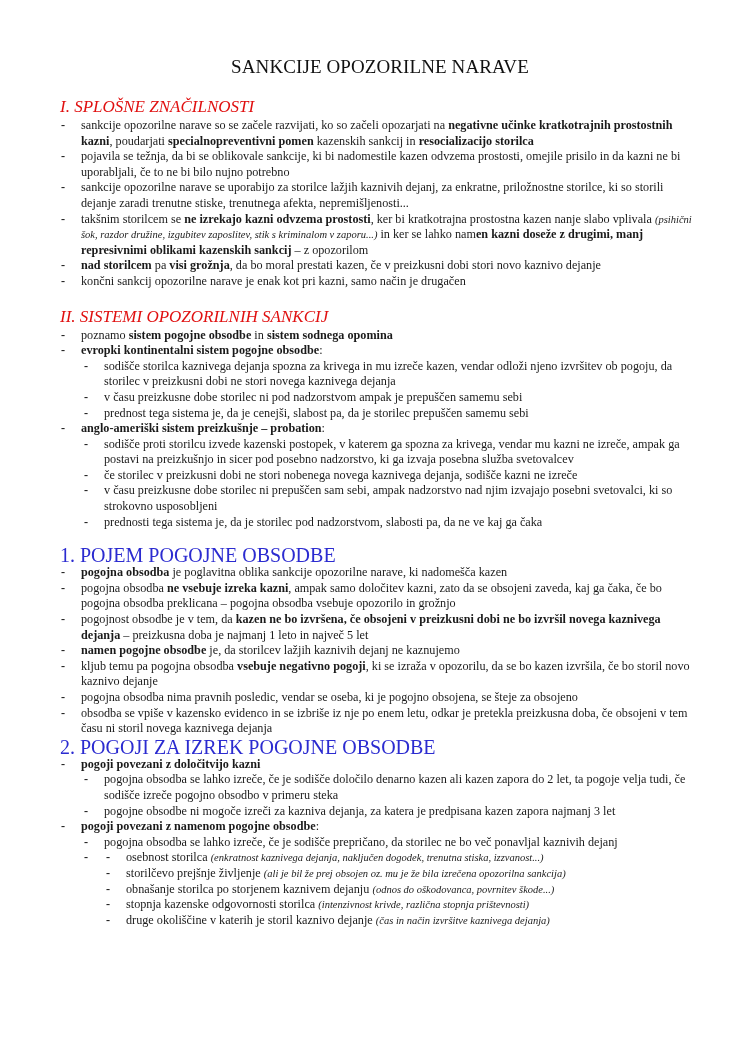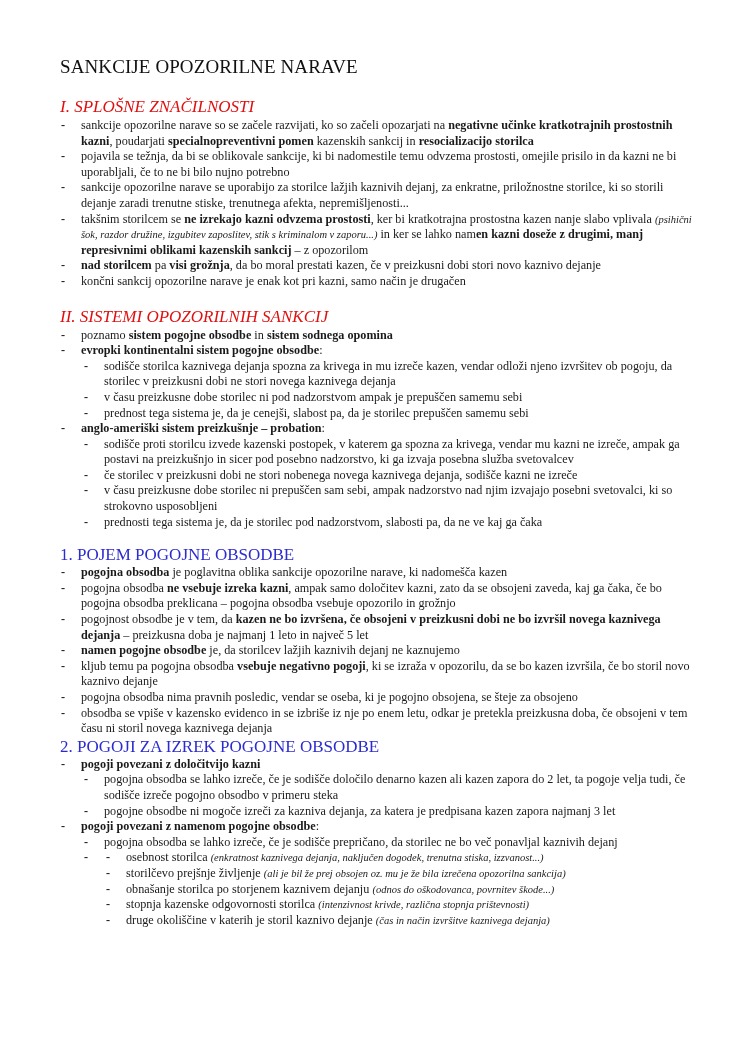--- a/index.html
+++ b/index.html
@@ -1,23 +1,23 @@
 <!DOCTYPE html>
 <html><head>
 <meta charset="utf-8">
 <style>
   html, body { margin: 0; padding: 0; background: #ffffff; }
   body { width: 750px; height: 1061px; overflow: hidden; position: relative;
          font-family: "Liberation Serif", "DejaVu Serif", serif; color: #1a1a1a; }
   .page { position: absolute; left: 60px; top: 56px; width: 640px; }
-  .doc-title { font-size: 19px; font-weight: normal; margin: 0 0 18px 0;
+  .doc-title { text-align: center; font-size: 19px; font-weight: normal; margin: 0 0 18px 0;
                letter-spacing: 0.1px; color: #111; }
   .h-red { color: #e01010; font-style: italic; font-weight: normal; font-size: 17px;
            margin: 0; line-height: 22px; }
-  .h-blue { color: #2b2bd0; font-size: 17px; font-weight: normal; margin: 0; line-height: 20px; font-family: Liberation Serif, serif; }
+  .h-blue { color: #2b2bd0; font-size: 20px; font-weight: normal; margin: 0; line-height: 20px; font-family: Liberation Serif, serif; }
   ul { list-style: none; margin: 0; padding: 0; }
   li { position: relative; font-size: 12.2px; line-height: 15.6px; }
   li.l1 { padding-left: 21px; }
   li.l2 { padding-left: 44px; }
   li.l3 { padding-left: 66px; }
   li .dash { position: absolute; top: 0; font-weight: bold; }
   li.l1 .dash { left: 1px; }
   li.l2 .dash { left: 24px; }
   li.l3 .dash { left: 46px; }
   b { font-weight: bold; }
@@ -29,21 +29,21 @@
 </head>
 <body>
 
 <div class="page">
   <h1 class="doc-title">SANKCIJE OPOZORILNE NARAVE</h1>
 
   <section class="sec1">
     <h2 class="h-red">I. SPLOŠNE ZNAČILNOSTI</h2>
     <ul>
         <li class="l1"><span class="dash">-</span><span>sankcije opozorilne narave so se začele razvijati, ko so začeli opozarjati na </span><b>negativne učinke kratkotrajnih prostostnih kazni</b><span>, poudarjati </span><b>specialnopreventivni pomen</b><span> kazenskih sankcij in </span><b>resocializacijo storilca</b></li>
-        <li class="l1"><span class="dash">-</span><span>pojavila se težnja, da bi se oblikovale sankcije, ki bi nadomestile temu odvzema prostosti, omejile prisilo in da kazni ne bi uporabljali, če to ne bi bilo nujno potrebno</span></li>
+        <li class="l1"><span class="dash">-</span><span>pojavila se težnja, da bi se oblikovale sankcije, ki bi nadomestile kazen odvzema prostosti, omejile prisilo in da kazni ne bi uporabljali, če to ne bi bilo nujno potrebno</span></li>
         <li class="l1"><span class="dash">-</span><span>sankcije opozorilne narave se uporabijo za storilce lažjih kaznivih dejanj, za enkratne, priložnostne storilce, ki so storili dejanje zaradi trenutne stiske, trenutnega afekta, nepremišljenosti...</span></li>
         <li class="l1"><span class="dash">-</span><span>takšnim storilcem se </span><b>ne izrekajo kazni odvzema prostosti</b><span>, ker bi kratkotrajna prostostna kazen nanje slabo vplivala </span><span class="it">(psihični šok, razdor družine, izgubitev zaposlitev, stik s kriminalom v zaporu...)</span><span> in ker se lahko nam</span><b>en kazni doseže z drugimi, manj represivnimi oblikami kazenskih sankcij</b><span> – z opozorilom</span></li>
         <li class="l1"><span class="dash">-</span><b>nad storilcem</b><span> pa </span><b>visi grožnja</b><span>, da bo moral prestati kazen, če v preizkusni dobi stori novo kaznivo dejanje</span></li>
         <li class="l1"><span class="dash">-</span><span>končni sankcij opozorilne narave je enak kot pri kazni, samo način je drugačen</span></li>
       </ul>
   </section>
 
   <section class="sec2">
     <h2 class="h-red">II. SISTEMI OPOZORILNIH SANKCIJ</h2>
     <ul>

